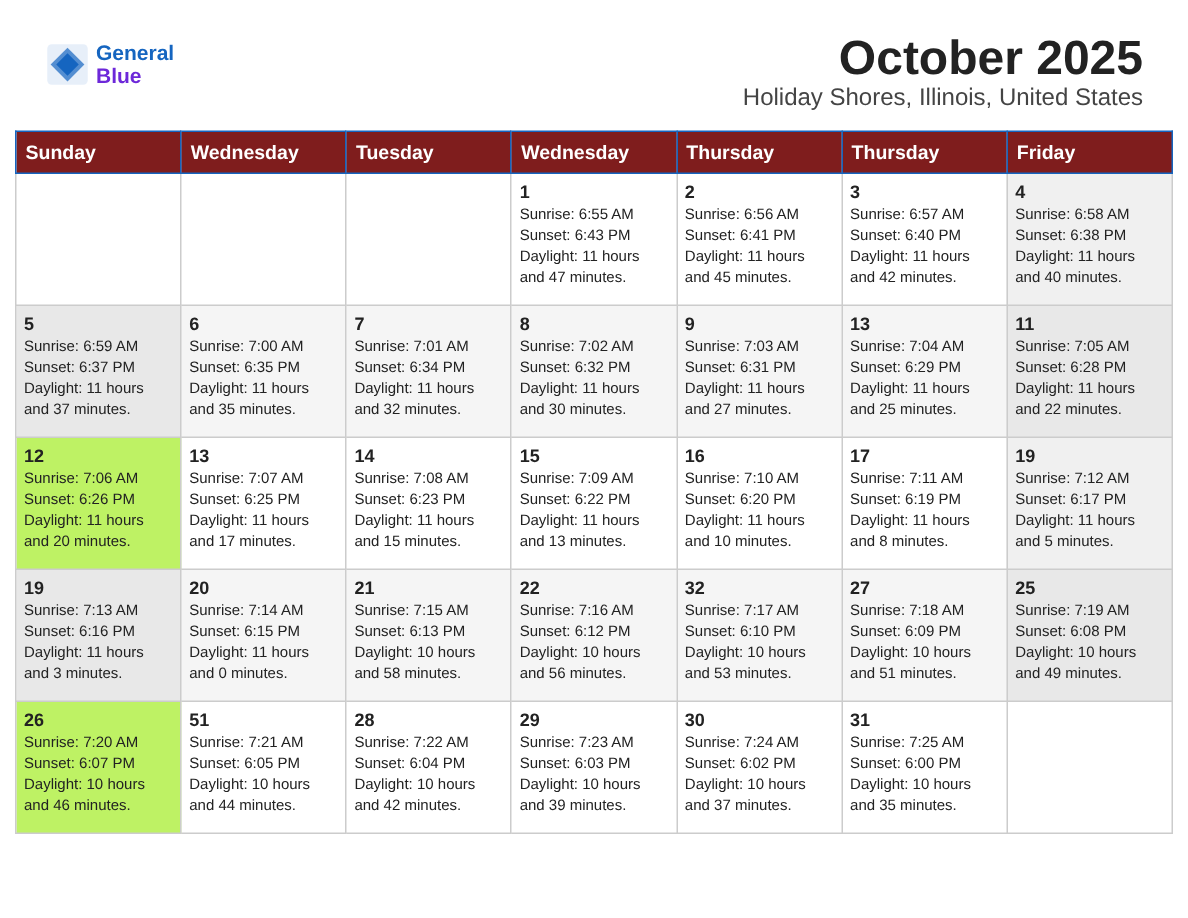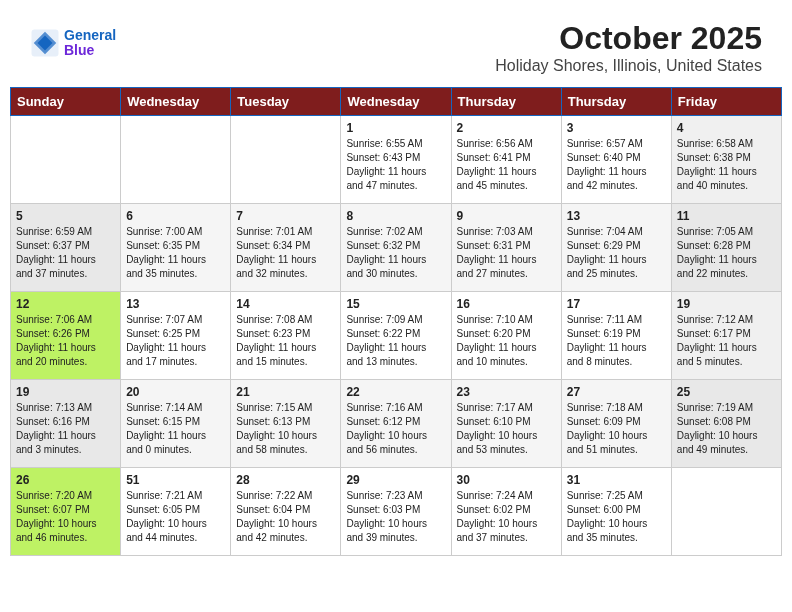--- a/index.html
+++ b/index.html
@@ -229,21 +229,21 @@
         </td>
         <td>
           <span class="day-number">21</span>
           <div class="day-info">Sunrise: 7:15 AM<br>Sunset: 6:13 PM<br>Daylight: 10 hours<br>and 58 minutes.</div>
         </td>
         <td>
           <span class="day-number">22</span>
           <div class="day-info">Sunrise: 7:16 AM<br>Sunset: 6:12 PM<br>Daylight: 10 hours<br>and 56 minutes.</div>
         </td>
         <td>
-          <span class="day-number">23</span>
+          <span class="day-number">32</span>
           <div class="day-info">Sunrise: 7:17 AM<br>Sunset: 6:10 PM<br>Daylight: 10 hours<br>and 53 minutes.</div>
         </td>
         <td>
           <span class="day-number">27</span>
           <div class="day-info">Sunrise: 7:18 AM<br>Sunset: 6:09 PM<br>Daylight: 10 hours<br>and 51 minutes.</div>
         </td>
         <td>
           <span class="day-number">25</span>
           <div class="day-info">Sunrise: 7:19 AM<br>Sunset: 6:08 PM<br>Daylight: 10 hours<br>and 49 minutes.</div>
         </td>

